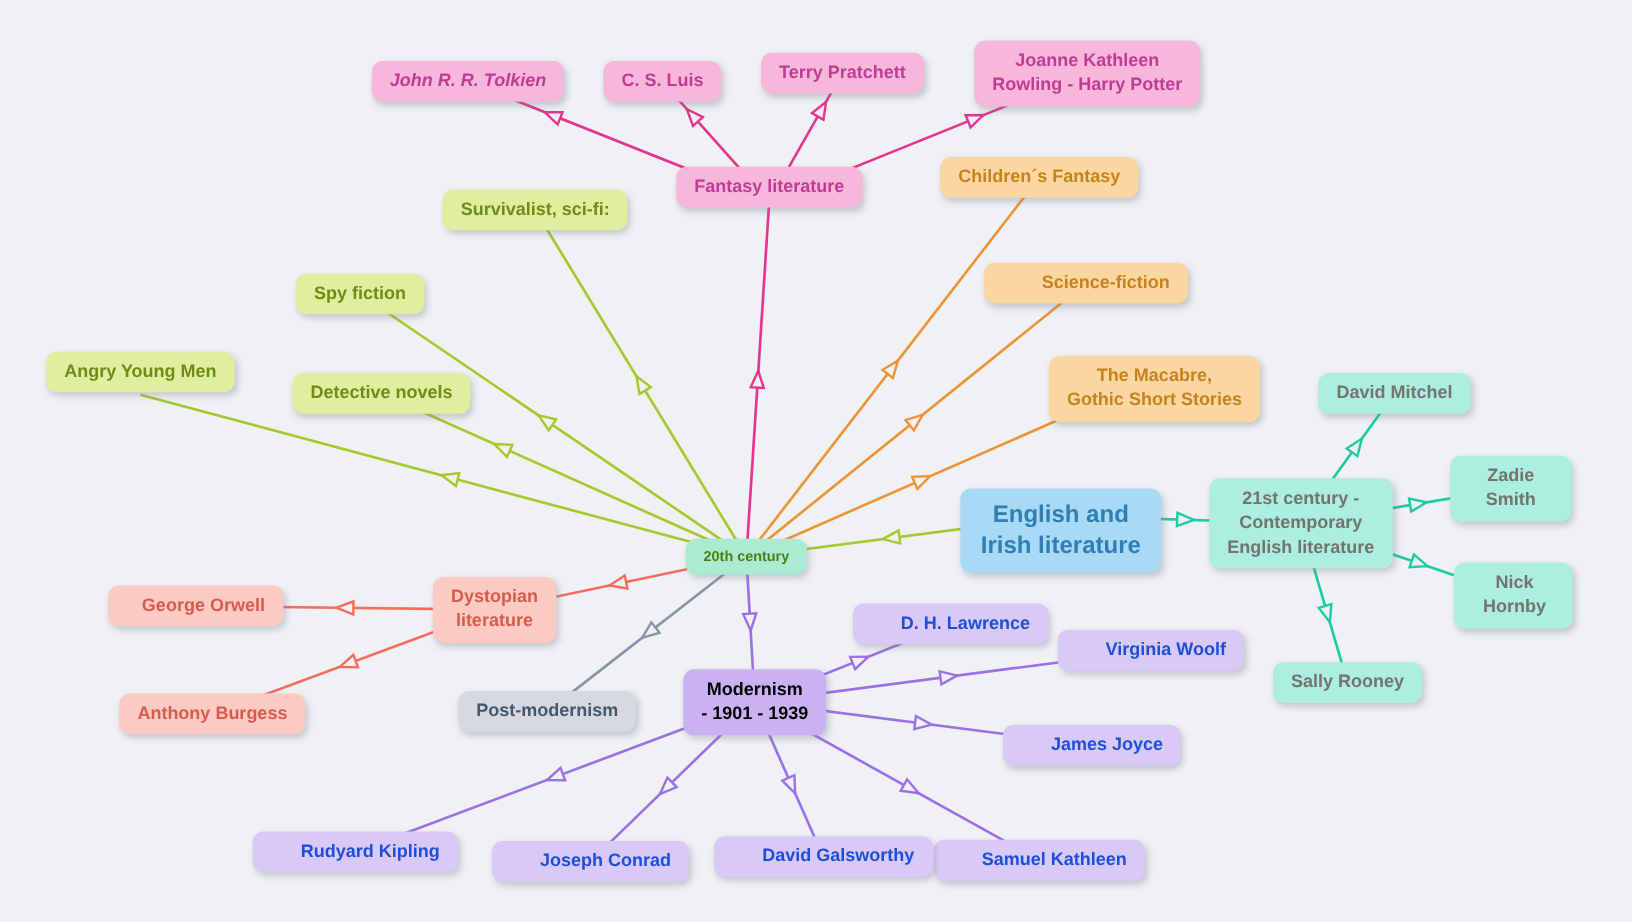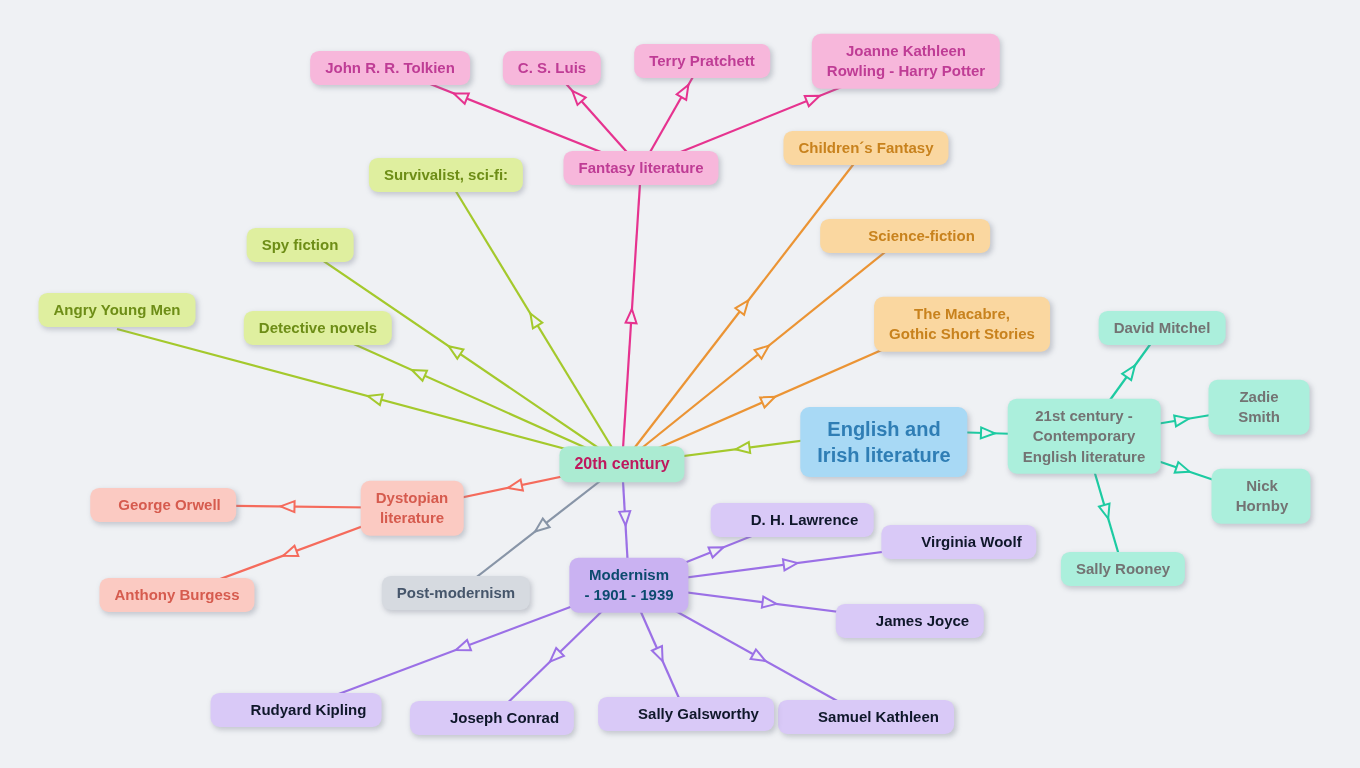--- a/index.html
+++ b/index.html
@@ -24,26 +24,26 @@
     text-align:center;
     white-space:pre-line;
     box-shadow:2px 3px 5px rgba(120,126,140,.35);
     cursor:pointer;
     user-select:none;
   }
   .s-pink   {background:#f7b7db;color:#bf3c95;}
   .s-green  {background:#dfef9f;color:#6d8d16;}
   .s-orange {background:#fad7a0;color:#c8821d;}
   .s-blue   {background:#a8d9f5;color:#2f7eb5;font-size:20px;padding:9px 17px;line-height:1.3;}
-  .s-mint   {background:#abebd2;color:#be185d;font-size:16px;}
+  .s-mint   {background:#abebd2;color:#4d7c0f;font-size:12px;}
   .s-teal   {background:#abefdc;color:#737373;}
   .s-salmon {background:#fbcac2;color:#d65b4e;}
   .s-gray   {background:#d6dae0;color:#46566b;}
-  .s-purpled{background:#cab2f2;color:#0c4a6e;}
-  .s-purplel{background:#d9c9f7;color:#0f172a;padding-left:40px;}
+  .s-purpled{background:#cab2f2;color:#000000;}
+  .s-purplel{background:#d9c9f7;color:#1d4ed8;padding-left:40px;}
 </style>
 </head>
 <body>
 
 <div class="canvas">
   <svg class="edges-layer" width="1360" height="768" viewBox="0 0 1360 768" xmlns="http://www.w3.org/2000/svg">
       <line x1="884" y1="430" x2="622" y2="464" stroke="#a4c92c" stroke-width="2.2"></line>
       <polygon points="735.6,449.3 748.8,442.0 750.2,452.9" fill="#eff1f4" stroke="#a4c92c" stroke-width="2" stroke-linejoin="miter"></polygon>
       <line x1="884" y1="430" x2="1084" y2="436" stroke="#1dcba2" stroke-width="2.2"></line>
       <polygon points="995.0,433.3 980.8,438.4 981.2,427.4" fill="#eff1f4" stroke="#1dcba2" stroke-width="2" stroke-linejoin="miter"></polygon>
@@ -104,22 +104,22 @@
       <line x1="629" y1="585" x2="296" y2="710" stroke="#9b70e6" stroke-width="2.2"></line>
       <polygon points="455.9,650.0 467.1,639.9 471.0,650.2" fill="#eff1f4" stroke="#9b70e6" stroke-width="2" stroke-linejoin="miter"></polygon>
     </svg>
   <div id="nodes-layer">
       <div class="node s-blue" style="left: 884px; top: 430px; margin-top: 12px;"><span>English and
 Irish literature</span></div>
       <div class="node s-mint" style="left: 622px; top: 464px;"><span>20th century</span></div>
       <div class="node s-teal" style="left: 1084px; top: 436px;"><span>21st century -
 Contemporary
 English literature</span></div>
-      <div class="node s-pink" style="left: 641px; top: 168px;"><span>Fantasy literature</span></div>
-      <div class="node s-pink" style="left: 390px; top: 68px;"><span>John R. R. Tolkien</span></div>
+      <div class="node s-pink" style="left: 641px; top: 156px;"><span>Fantasy literature</span></div>
+      <div class="node s-pink" style="left: 390px; top: 68px; font-style: italic;"><span>John R. R. Tolkien</span></div>
       <div class="node s-pink" style="left: 552px; top: 68px;"><span>C. S. Luis</span></div>
       <div class="node s-pink" style="left: 702px; top: 61px;"><span>Terry Pratchett</span></div>
       <div class="node s-pink" style="left: 906px; top: 61px;"><span>Joanne Kathleen
 Rowling - Harry Potter</span></div>
       <div class="node s-green" style="left: 446px; top: 175px;"><span>Survivalist, sci-fi:</span></div>
       <div class="node s-green" style="left: 300px; top: 245px;"><span>Spy fiction</span></div>
       <div class="node s-green" style="left: 318px; top: 328px;"><span>Detective novels</span></div>
       <div class="node s-green" style="left: 117px; top: 310px;"><span>Angry Young Men</span></div>
       <div class="node s-orange" style="left: 866px; top: 148px;"><span>Children´s Fantasy</span></div>
       <div class="node s-orange" style="left: 905px; top: 236px; padding-left: 48px;"><span>Science-fiction</span></div>
@@ -133,17 +133,17 @@
 literature</span></div>
       <div class="node s-salmon" style="left: 163px; top: 505px; padding-left: 28px;"><span>George Orwell</span></div>
       <div class="node s-salmon" style="left: 177px; top: 595px;"><span>Anthony Burgess</span></div>
       <div class="node s-gray" style="left: 456px; top: 593px;"><span>Post-modernism</span></div>
       <div class="node s-purpled" style="left: 629px; top: 585px;"><span>Modernism
 - 1901 - 1939</span></div>
       <div class="node s-purplel" style="left: 792px; top: 520px;"><span>D. H. Lawrence</span></div>
       <div class="node s-purplel" style="left: 959px; top: 542px;"><span>Virginia Woolf</span></div>
       <div class="node s-purplel" style="left: 910px; top: 621px;"><span>James Joyce</span></div>
       <div class="node s-purplel" style="left: 866px; top: 717px;"><span>Samuel Kathleen</span></div>
-      <div class="node s-purplel" style="left: 686px; top: 714px;"><span>Sally Galsworthy</span></div>
+      <div class="node s-purplel" style="left: 686px; top: 714px;"><span>David Galsworthy</span></div>
       <div class="node s-purplel" style="left: 492px; top: 718px;"><span>Joseph Conrad</span></div>
       <div class="node s-purplel" style="left: 296px; top: 710px;"><span>Rudyard Kipling</span></div>
     </div>
 </div>
 
 </body></html>

